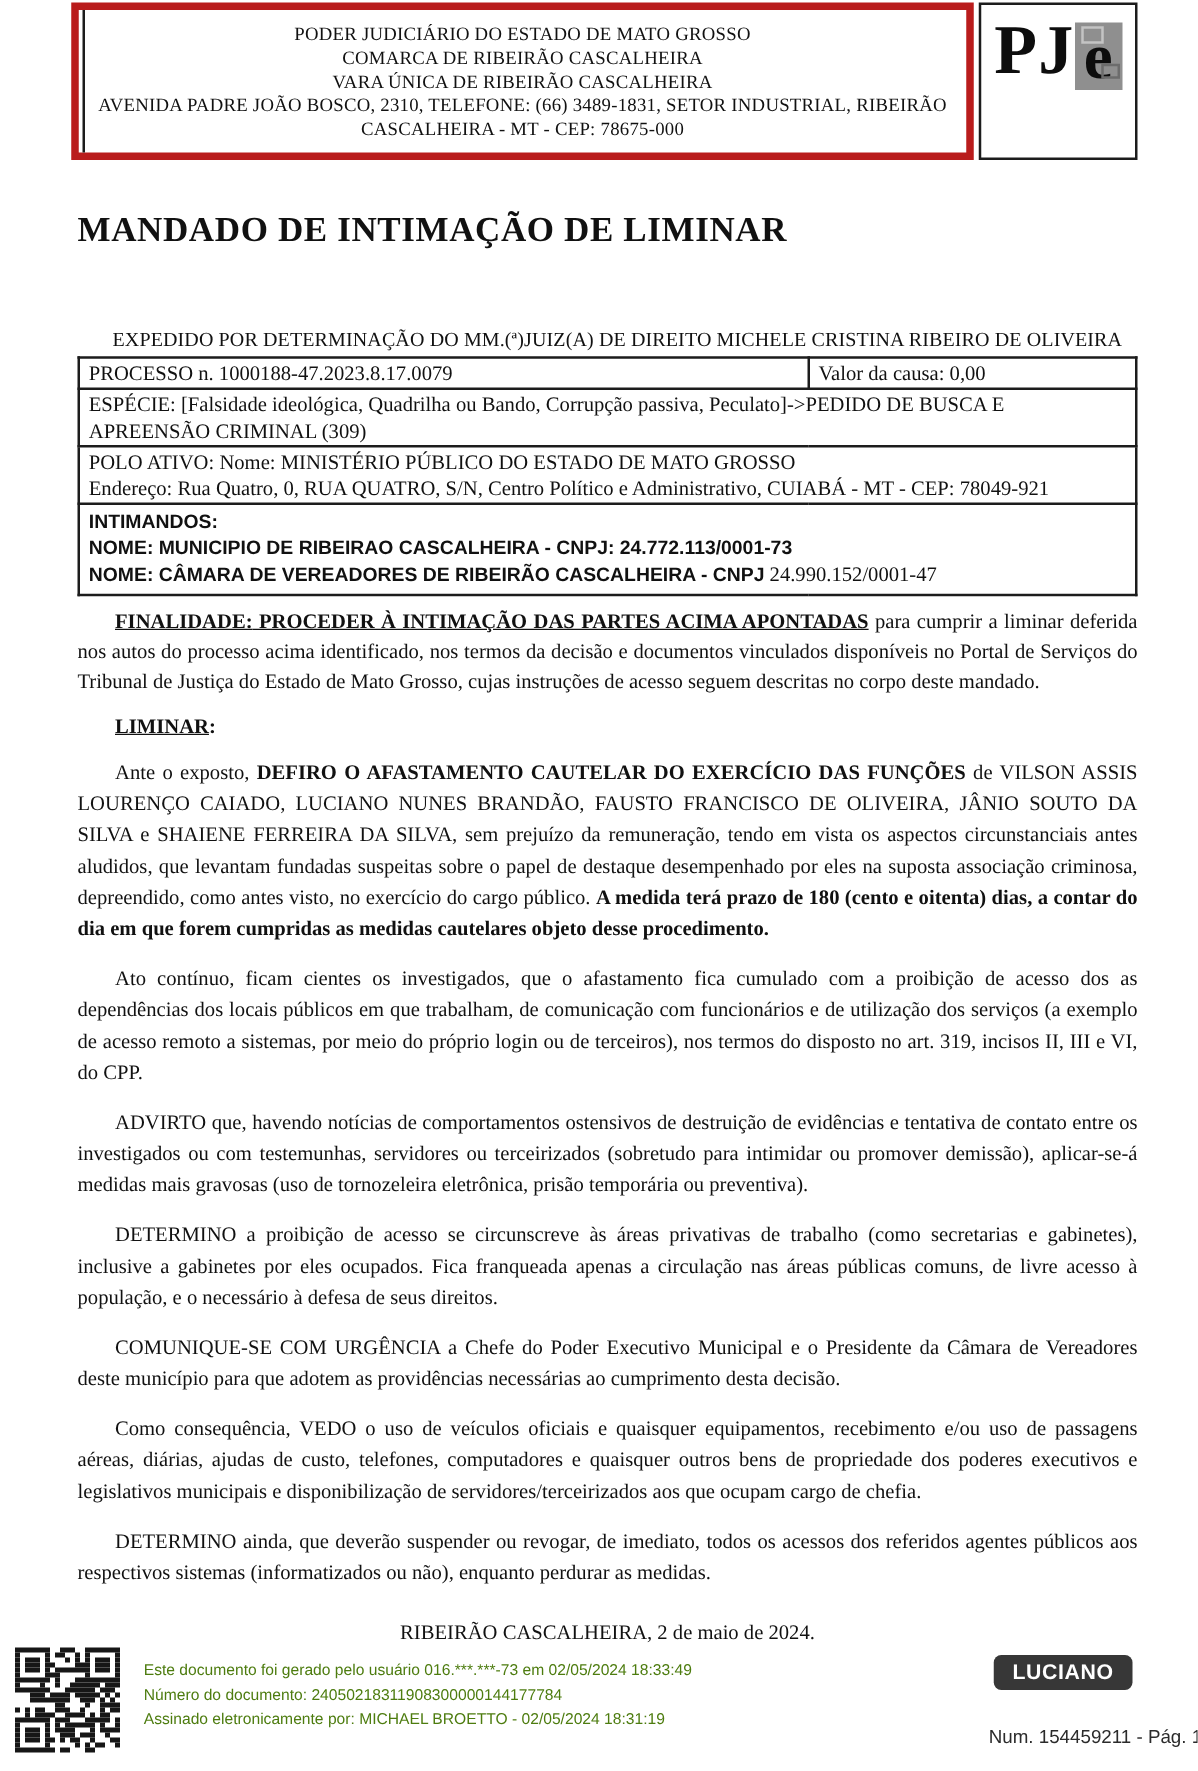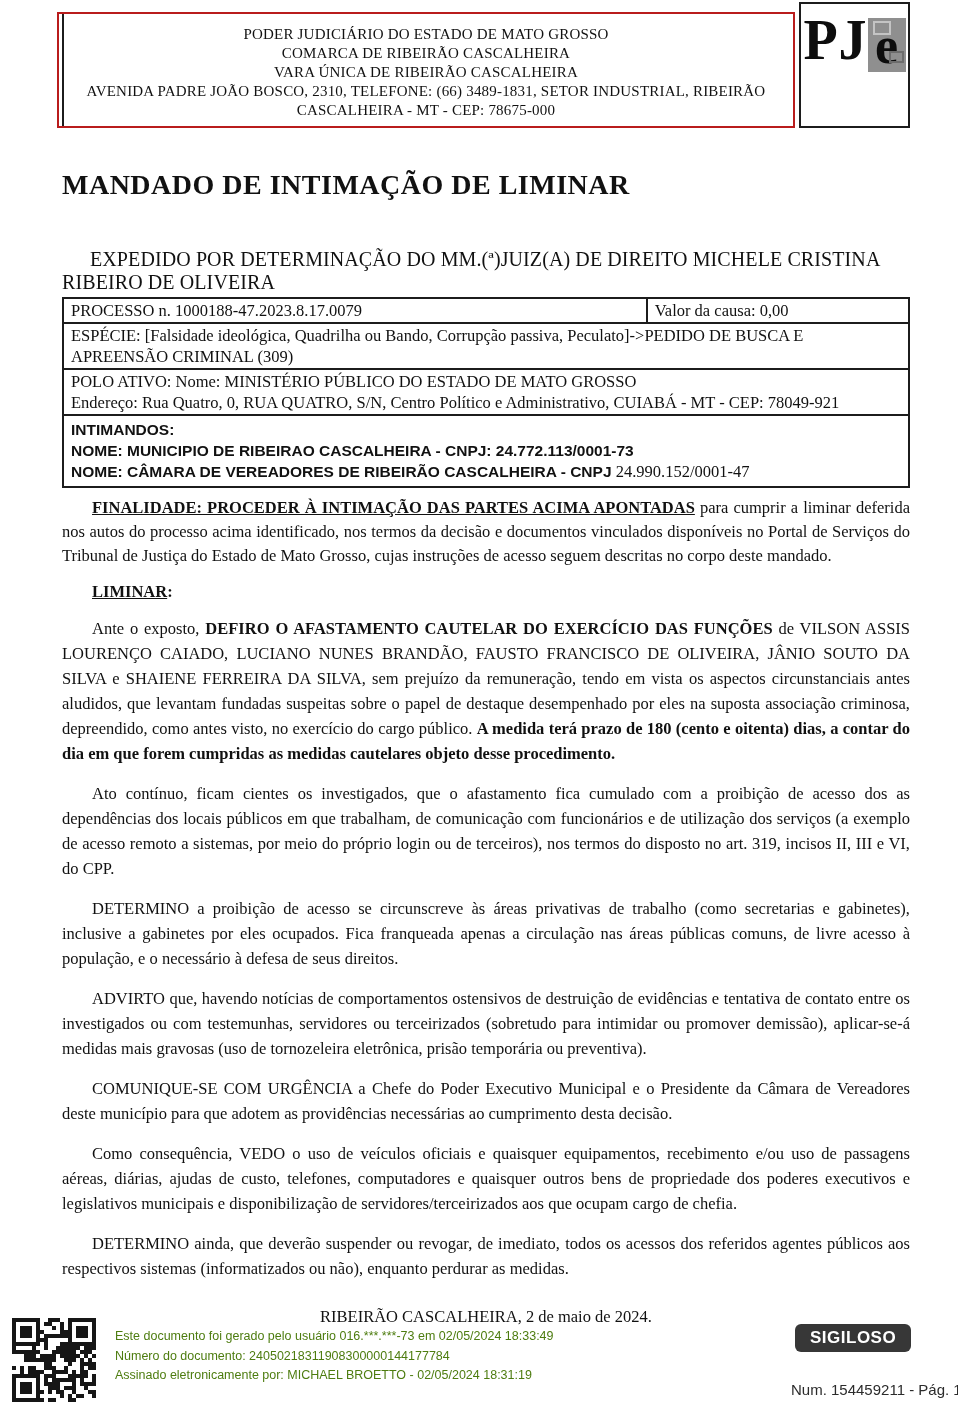--- a/index.html
+++ b/index.html
@@ -5,50 +5,50 @@
   html,body{margin:0;padding:0;}
   body{
     width:958px;height:1417px;background:#ffffff;position:relative;overflow:hidden;
     font-family:"Liberation Serif", serif;color:#111;
   }
   
   .header-row{
     margin:2px 48px 0 57px;height:126px;display:flex;gap:4px;box-sizing:border-box;
   }
   .court-box{
-    flex:1;border:2px solid #b91c1c;position:relative;box-sizing:border-box;
-    padding-top:11px;text-align:center;margin-top:10px;
+    flex:1;border:6px solid #b91c1c;position:relative;box-sizing:border-box;
+    padding-top:11px;text-align:center;
   }
   .court-box::before{ 
     content:"";position:absolute;left:3px;top:0;bottom:0;width:2px;background:#1c1c1c;
   }
   .court-line{font-size:15px;line-height:19px;letter-spacing:.2px;}
   .logo-box{
-    width:111px;border:2px solid #1c1c1c;box-sizing:border-box;
+    width:127px;border:2px solid #1c1c1c;box-sizing:border-box;
     display:flex;justify-content:center;align-items:flex-start;padding-top:8px;
   }
   .pje{display:flex;align-items:flex-start;}
   .pje-pj{
     font-family:"Liberation Serif",serif;font-weight:bold;font-size:56px;line-height:56px;
     letter-spacing:1px;color:#0d0d0d;
   }
   .pje-e{
     position:relative;width:38px;height:54px;background:#8f8f8f;margin-top:6px;
     display:flex;align-items:center;justify-content:center;
     font-family:"Liberation Serif",serif;font-weight:bold;font-size:52px;color:#0d0d0d;
   }
   .pje-e::before{content:"";position:absolute;top:3px;left:5px;width:14px;height:10px;border:2px solid #c4c4c4;}
   .pje-e::after{content:"";position:absolute;bottom:9px;right:2px;width:11px;height:8px;border:2px solid #6c6c6c;}
   
   .doc-title{
     margin-top:40px;font-weight:bold;font-size:28px;line-height:34px;letter-spacing:.5px;
   }
   
   .content{margin:0 48px 0 62px;}
-  .expedido{margin-top:46px;font-size:20px;text-indent:28px;letter-spacing:.1px;}
+  .expedido{margin-top:62px;font-size:16px;text-indent:28px;letter-spacing:.1px;}
   
   table.proc{
     width:100%;border-collapse:collapse;margin-top:3px;
     font-size:16.5px;
   }
   table.proc td{
     border:2px solid #1c1c1c;padding:1px 7px;line-height:21px;vertical-align:top;
   }
   td.valor-cell{width:31%;}
   .intimandos-cell{
@@ -138,22 +138,22 @@
   </tbody>
     </table>
 
   <p class="para finalidade"><span class="bold-underline">FINALIDADE:</span><span class="bold-underline"> PROCEDER À INTIMAÇÃO DAS PARTES ACIMA APONTADAS</span><span> para cumprir a liminar deferida nos autos do processo acima identificado, nos termos da decisão e documentos vinculados disponíveis no Portal de Serviços do Tribunal de Justiça do Estado de Mato Grosso, cujas instruções de acesso seguem descritas no corpo deste mandado.</span></p>
 
   <div class="liminar-heading"><span class="bold-underline">LIMINAR</span><b class="inl">:</b></div>
 
   <p class="para p-body p-first"><span>Ante o exposto, </span><b class="inl">DEFIRO O AFASTAMENTO CAUTELAR DO EXERCÍCIO DAS FUNÇÕES</b><span> de VILSON ASSIS LOURENÇO CAIADO, LUCIANO NUNES BRANDÃO, FAUSTO FRANCISCO DE OLIVEIRA, JÂNIO SOUTO DA SILVA e SHAIENE FERREIRA DA SILVA, sem prejuízo da remuneração, tendo em vista os aspectos circunstanciais antes aludidos, que levantam fundadas suspeitas sobre o papel de destaque desempenhado por eles na suposta associação criminosa, depreendido, como antes visto, no exercício do cargo público. </span><b class="inl">A medida terá prazo de 180 (cento e oitenta) dias, a contar do dia em que forem cumpridas as medidas cautelares objeto desse procedimento.</b></p>
 
   <p class="para p-body">Ato contínuo, ficam cientes os investigados, que o afastamento fica cumulado com a proibição de acesso dos as dependências dos locais públicos em que trabalham, de comunicação com funcionários e de utilização dos serviços (a exemplo de acesso remoto a sistemas, por meio do próprio login ou de terceiros), nos termos do disposto no art. 319, incisos II, III e VI, do CPP.</p>
+  <p class="para p-body">ADVIRTO que, havendo notícias de comportamentos ostensivos de destruição de evidências e tentativa de contato entre os investigados ou com testemunhas, servidores ou terceirizados (sobretudo para intimidar ou promover demissão), aplicar-se-á medidas mais gravosas (uso de tornozeleira eletrônica, prisão temporária ou preventiva).</p>
   <p class="para p-body">DETERMINO a proibição de acesso se circunscreve às áreas privativas de trabalho (como secretarias e gabinetes), inclusive a gabinetes por eles ocupados. Fica franqueada apenas a circulação nas áreas públicas comuns, de livre acesso à população, e o necessário à defesa de seus direitos.</p>
-  <p class="para p-body">ADVIRTO que, havendo notícias de comportamentos ostensivos de destruição de evidências e tentativa de contato entre os investigados ou com testemunhas, servidores ou terceirizados (sobretudo para intimidar ou promover demissão), aplicar-se-á medidas mais gravosas (uso de tornozeleira eletrônica, prisão temporária ou preventiva).</p>
   <p class="para p-body">COMUNIQUE-SE COM URGÊNCIA a Chefe do Poder Executivo Municipal e o Presidente da Câmara de Vereadores deste município para que adotem as providências necessárias ao cumprimento desta decisão.</p>
   <p class="para p-body">Como consequência, VEDO o uso de veículos oficiais e quaisquer equipamentos, recebimento e/ou uso de passagens aéreas, diárias, ajudas de custo, telefones, computadores e quaisquer outros bens de propriedade dos poderes executivos e legislativos municipais e disponibilização de servidores/terceirizados aos que ocupam cargo de chefia.</p>
   <p class="para p-body">DETERMINO ainda, que deverão suspender ou revogar, de imediato, todos os acessos dos referidos agentes públicos aos respectivos sistemas (informatizados ou não), enquanto perdurar as medidas.</p>
 
   <div class="date-line">RIBEIRÃO CASCALHEIRA, 2 de maio de 2024.</div>
 </div>
 
 <div class="qr" id="qr">
     <i class="on"></i>
     <i class="on"></i>
@@ -597,15 +597,15 @@
     <i></i>
     <i></i>
   </div>
 
 <div class="footer-lines">
   <div>Este documento foi gerado pelo usuário 016.***.***-73 em 02/05/2024 18:33:49</div>
   <div>Número do documento: 24050218311908300000144177784</div>
   <div>Assinado eletronicamente por: MICHAEL BROETTO - 02/05/2024 18:31:19</div>
 </div>
 
-<div class="sigiloso-badge">SIGILOSO</div>
+<div class="sigiloso-badge">LUCIANO</div>
 
 <div class="page-num">Num. 154459211 - Pág. 1</div>
 
 </body></html>

